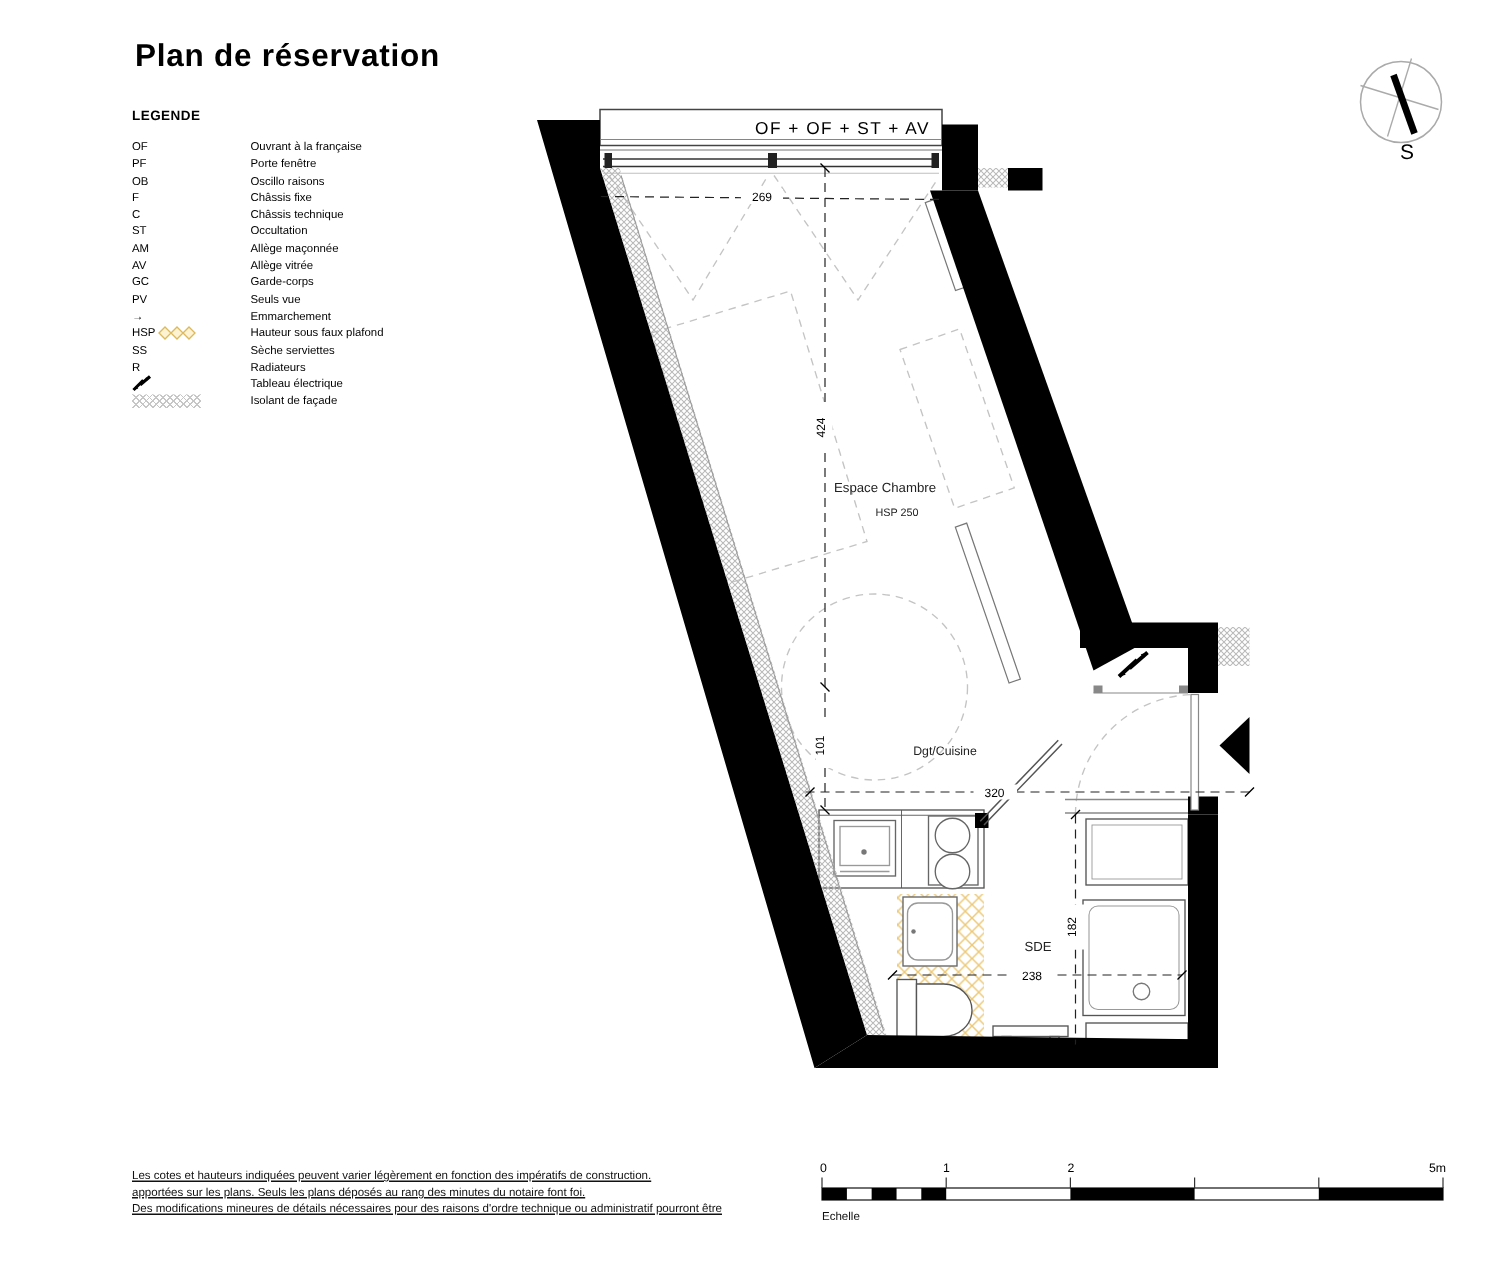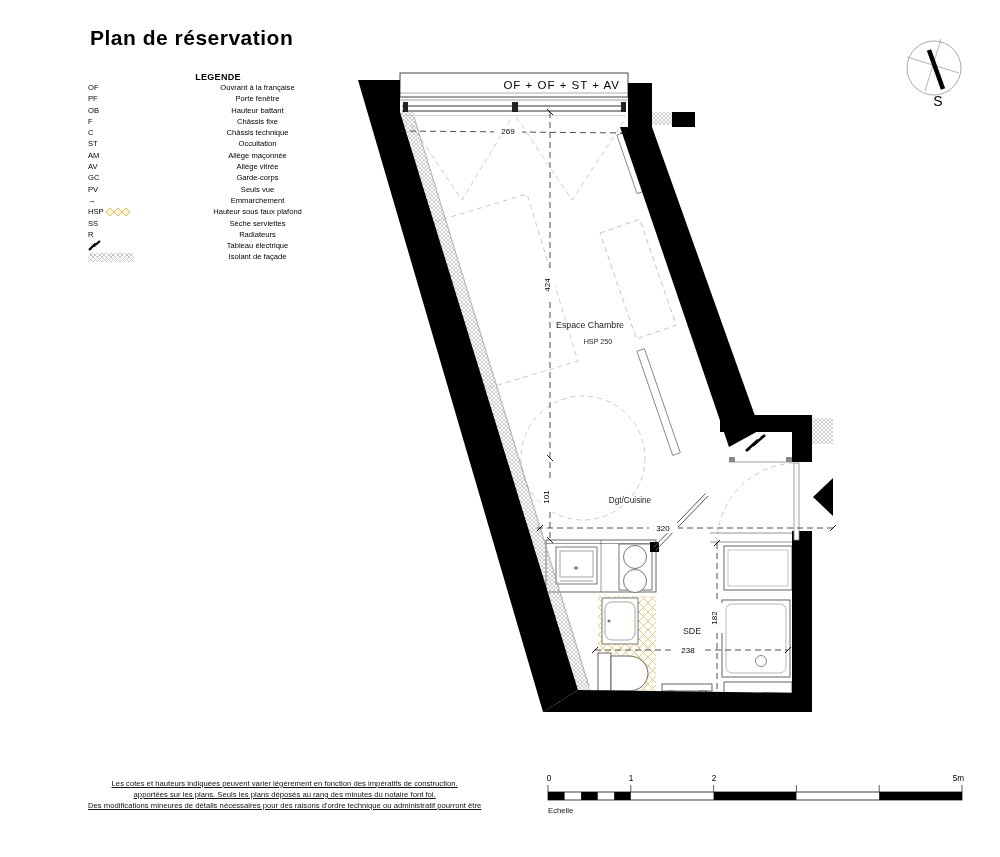--- a/index.html
+++ b/index.html
@@ -1,21 +1,21 @@
 <!DOCTYPE html>
 <html><head>
 <meta charset="utf-8">
 <style>
   html,body{margin:0;padding:0;background:#fff;}
   #sheet{position:relative;width:1000px;height:857px;background:#fff;overflow:hidden;
-         font-family:"Liberation Sans", sans-serif;color:#000;text-align:center;}
+         font-family:"Liberation Sans", sans-serif;color:#000;}
   #plan-svg{position:absolute;left:0;top:0;width:1000px;height:857px;}
   .title{position:absolute;left:90px;top:26px;font-size:21px;font-weight:bold;letter-spacing:.5px;}
   .legend{position:absolute;left:88px;top:72px;width:260px;}
-  .legend-heading{font-size:9px;font-weight:bold;letter-spacing:.3px;}
+  .legend-heading{font-size:9px;font-weight:bold;margin-bottom:10px;letter-spacing:.3px;}
   .legend-row{display:flex;align-items:center;height:11.3px;font-size:7.6px;line-height:11.3px;gap:24px;}
   .legend-abbr{width:55px;display:flex;align-items:center;gap:1px;}
   .legend-label{flex:1;}
   .swatch-hatch{width:46px;height:9px;
      background:repeating-linear-gradient(45deg,#c6c6c6 0 .8px,transparent .8px 3.2px),
                 repeating-linear-gradient(-45deg,#c6c6c6 0 .8px,transparent .8px 3.2px);}
   .footer{position:absolute;left:88px;top:779px;font-size:7.7px;line-height:10.8px;color:#111;text-decoration:underline;}
   .echelle{position:absolute;left:548px;top:806px;font-size:7.7px;color:#111;}
 </style>
 </head>
@@ -30,21 +30,21 @@
     <div class="legend-row">
         <span class="legend-abbr">OF</span>
         <span class="legend-label">Ouvrant à la française</span>
       </div>
     <div class="legend-row">
         <span class="legend-abbr">PF</span>
         <span class="legend-label">Porte fenêtre</span>
       </div>
     <div class="legend-row">
         <span class="legend-abbr">OB</span>
-        <span class="legend-label">Hauteur battant</span>
+        <span class="legend-label">Oscillo raisons</span>
       </div>
     <div class="legend-row">
         <span class="legend-abbr">F</span>
         <span class="legend-label">Châssis fixe</span>
       </div>
     <div class="legend-row">
         <span class="legend-abbr">C</span>
         <span class="legend-label">Châssis technique</span>
       </div>
     <div class="legend-row">

